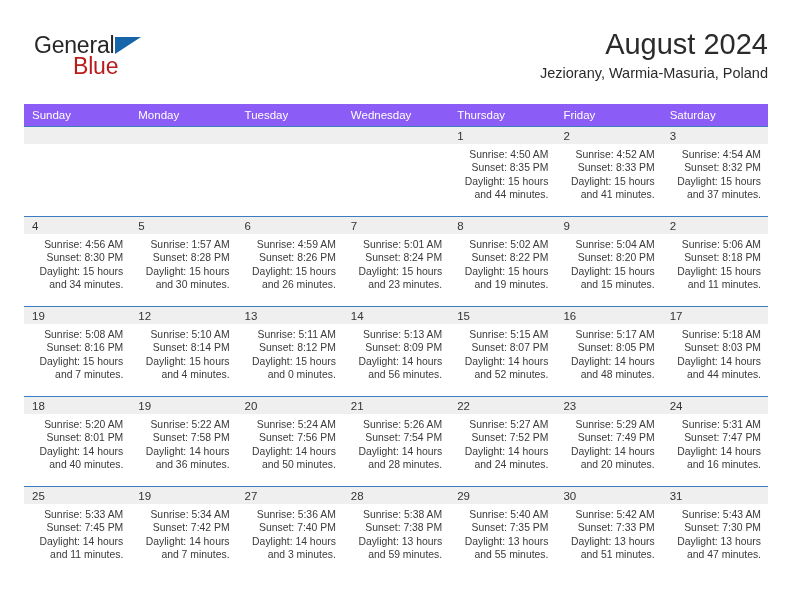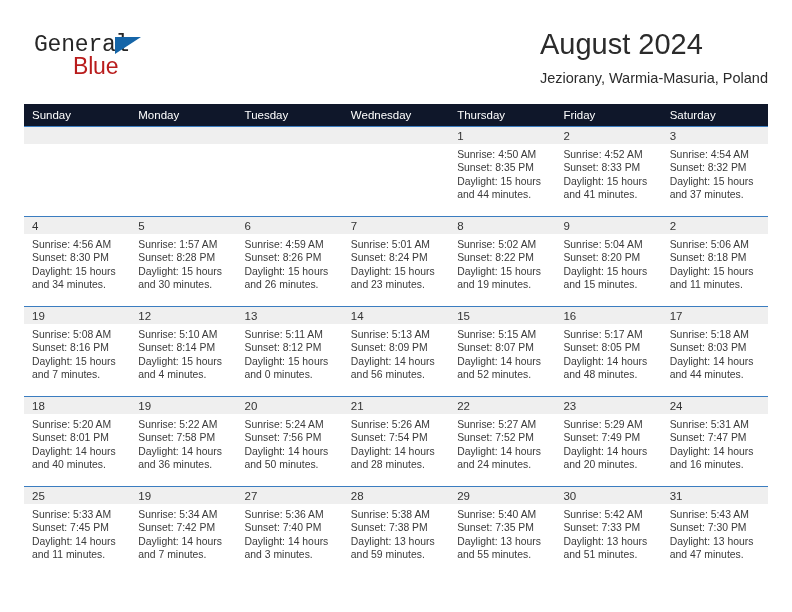--- a/index.html
+++ b/index.html
@@ -35,21 +35,21 @@
     width: 200px;
     height: 56px;
   }
   .logo-general {
     position: absolute;
     left: 0;
     top: 0;
     font-size: 23px;
     letter-spacing: -0.2px;
     color: #262626;
-    font-family: Liberation Mono, monospace;
+    font-family: Liberation Sans, sans-serif;
   }
   .logo-tri {
     position: absolute;
     left: 81px;
     top: 5px;
     width: 0;
     height: 0;
     border-left: 26px solid #1565a8;
     border-bottom: 17px solid transparent;
   }
@@ -60,47 +60,47 @@
     font-size: 23px;
     letter-spacing: -0.2px;
     color: #b91c1c;
     font-family: "Liberation Sans", sans-serif;
     margin-left: 7px;
   }
   .title-block {
     position: absolute;
     right: 0;
     top: 0;
+    text-align: right;
   }
   .cal-title {
     font-size: 29px;
     color: #2b2b2b;
     line-height: 36px;
     font-weight: normal;
     letter-spacing: 0px;
   }
   .cal-subtitle {
     font-size: 14.5px;
     color: #2b2b2b;
     line-height: 22px;
-    margin-top: 5px;
     letter-spacing: 0px;
   }
 
   
   .calendar {
     position: absolute;
     left: 24px;
     top: 104px;
     width: 744px;
     border-collapse: collapse;
     table-layout: fixed;
   }
   .calendar th {
-    background: #0f172a;
+    background: #8b5cf6;
     color: #ffffff;
     font-size: 11.5px;
     font-weight: normal;
     text-align: left;
     padding: 5px 0 5px 8px;
     height: 22px;
     letter-spacing: 0px;
   }
   .calendar td {
     vertical-align: top;
@@ -116,20 +116,21 @@
     padding: 1px 0 0 8px;
     font-size: 11.5px;
     color: #333333;
     line-height: 16px;
   }
   .cell-body {
     padding: 4px 7px 0 8px;
     font-size: 10.4px;
     line-height: 13.4px;
     color: #3a3a3a;
+    text-align: right;
   }
   .cell-body div { white-space: nowrap; }
   .empty .daynum-band { background: #efefef; }
 </style>
 </head>
 <body>
 
 <div id="page">
 
   <div class="header">

